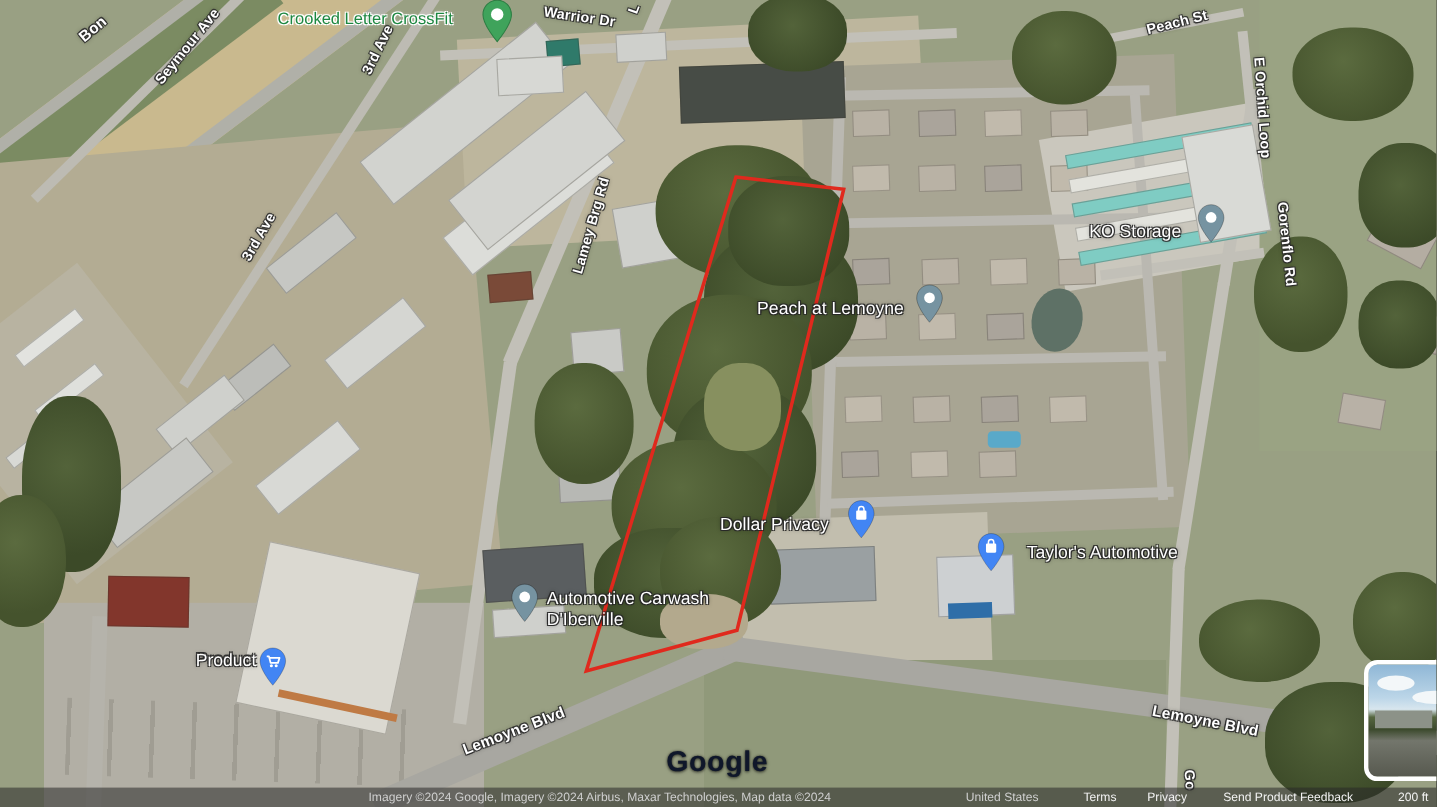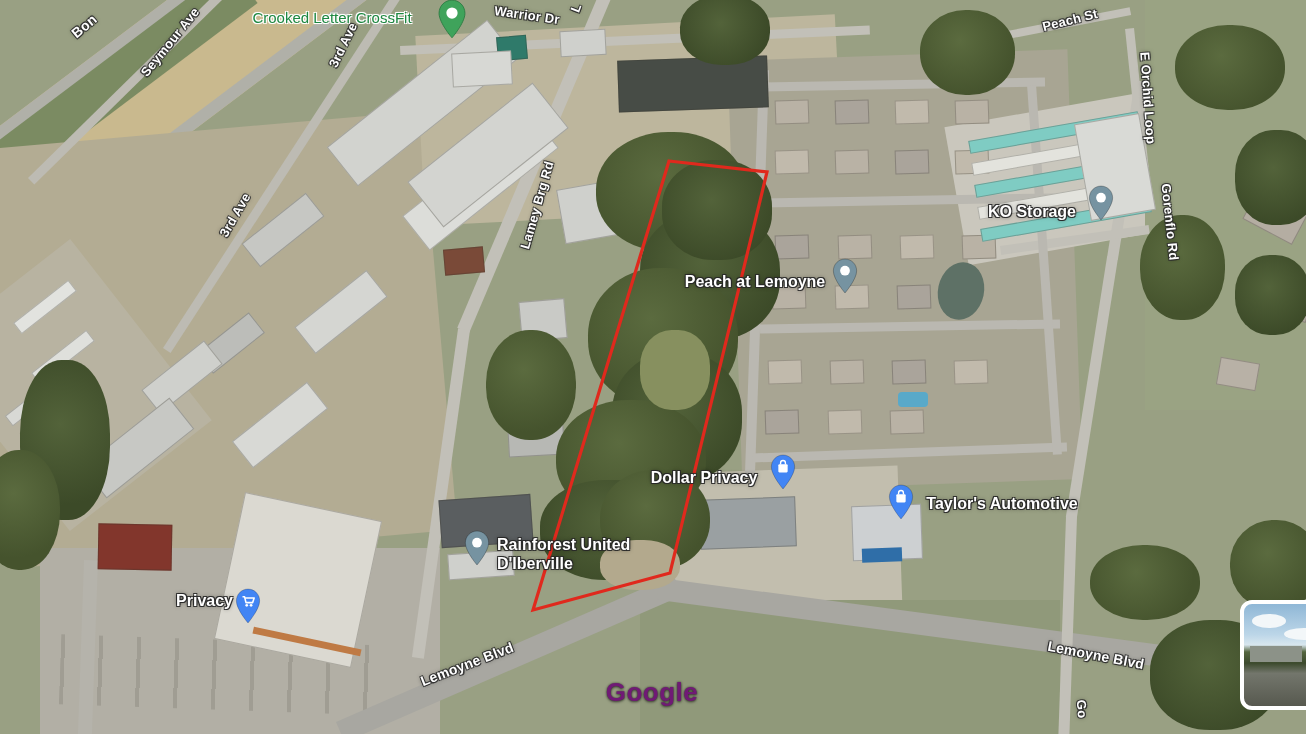--- a/index.html
+++ b/index.html
@@ -8,27 +8,27 @@
   #viewport *{position:absolute;box-sizing:border-box;}
   .p{border:0;}
   .roof{border:1px solid rgba(60,55,45,.30);}
   .road{transform-origin:0 0;background:#c2c0b8;}
   .blob{border-radius:48%;background:radial-gradient(circle at 42% 36%,#5b6b3f,#45532d 72%);}
   .blob2{border-radius:46%;background:radial-gradient(circle at 45% 40%,#53633a,#3c4a28 75%);}
   .lbl{white-space:nowrap;transform:translate(-50%,-50%) rotate(var(--r,0deg));}
   .road-lbl{font-size:13px;font-weight:700;color:#fff;letter-spacing:.2px;
     text-shadow:-1px -1px 0 rgba(45,45,45,.85),1px -1px 0 rgba(45,45,45,.85),
     -1px 1px 0 rgba(45,45,45,.85),1px 1px 0 rgba(45,45,45,.85),0 0 4px rgba(0,0,0,.55);}
-  .poi-lbl{font-size:16px;font-weight:700;color:#fff;line-height:1.18;
+  .poi-lbl{font-size:16px;font-weight:400;color:#fff;line-height:1.18;
     text-shadow:-1px -1px 0 rgba(40,40,40,.9),1px -1px 0 rgba(40,40,40,.9),
     -1px 1px 0 rgba(40,40,40,.9),1px 1px 0 rgba(40,40,40,.9),0 0 4px rgba(0,0,0,.6);}
   .green-lbl{font-size:15px;font-weight:500;color:#1c8740;
     text-shadow:-1px -1px 0 #fff,1px -1px 0 #fff,-1px 1px 0 #fff,1px 1px 0 #fff,0 0 3px rgba(255,255,255,.85);}
   .pin svg{position:static;display:block;}
-  #watermark{font-size:26px;font-weight:700;color:#701a75;letter-spacing:.5px;
+  #watermark{font-size:26px;font-weight:700;color:#0f172a;letter-spacing:.5px;
     transform:translate(-50%,-50%);
     text-shadow:0 1px 3px rgba(0,0,0,.6),0 0 2px rgba(0,0,0,.45);}
   #attribution{left:0;bottom:0;width:1306px;height:18px;background:rgba(40,40,40,.55);}
   #attribution span,#attribution a{position:absolute;top:0;height:18px;line-height:18px;
     font-size:11px;color:#f2f2f2;white-space:nowrap;text-decoration:none;}
   #attribution .dim{color:#cfcfcf;}
   #svinset{left:1240px;top:600px;width:84px;height:110px;border:4px solid #fff;
     border-radius:12px;overflow:hidden;
     background:linear-gradient(180deg,#8fb7d6 0%,#bcd6e8 30%,#d8e6ee 40%,#55663f 47%,#3c4a2d 58%,#73766c 68%,#57594f 100%);}
   .cloud{background:#f3f7f9;border-radius:50%;}
@@ -184,25 +184,25 @@
   <div class="lbl road-lbl" style="left:1082px;top:709px;--r:86deg;">Go</div>
   <div class="lbl road-lbl" style="left:467px;top:664px;--r:-21deg;font-size:14px;">Lemoyne Blvd</div>
   <div class="lbl road-lbl" style="left:1096px;top:655px;--r:11deg;font-size:14px;">Lemoyne Blvd</div>
 
   <div class="lbl green-lbl" style="left:332px;top:17px;">Crooked Letter CrossFit</div>
   <div class="lbl poi-lbl" style="left:1032px;top:212px;">KO Storage</div>
   <div class="lbl poi-lbl" style="left:755px;top:282px;">Peach at Lemoyne</div>
   <div class="lbl poi-lbl" style="left:704px;top:478px;">Dollar Privacy</div>
   <div class="lbl poi-lbl" style="left:1002px;top:504px;">Taylor's Automotive</div>
   <div class="poi-lbl" style="left:497px;top:536px;">
-    <div style="position:static;">Rainforest United</div>
+    <div style="position:static;">Automotive Carwash</div>
     <div style="position:static;">D'Iberville</div>
   </div>
   <div class="poi-lbl" style="left:30px;top:592px;width:203px;text-align:right;">
-    <div style="position:static;">Privacy</div>
+    <div style="position:static;">Product</div>
   </div>
 
   <div class="pin" style="left:437px;top:-1px;">
     <svg width="30" height="40" viewBox="0 0 24 34">
         <use href="#pinbody" fill="#3fa35b" stroke="#2d7d43" stroke-width="0.8"></use>
         <circle cx="12" cy="12" r="4.8" fill="#fff"></circle>
       </svg>
   </div>
   <div class="pin" style="left:832px;top:258px;">
     <svg width="26" height="36" viewBox="0 0 24 34">
@@ -247,14 +247,22 @@
 
   <div id="watermark" style="left:652px;top:692px;">Google</div>
 
   <div id="svinset">
     <div class="cloud" style="left:8px;top:10px;width:34px;height:14px;"></div>
     <div class="cloud" style="left:40px;top:24px;width:40px;height:12px;"></div>
     <div class="p" style="left:6px;top:42px;width:52px;height:16px;background:#8c9288;"></div>
 
   </div>
 
+  <div id="attribution">
+    <span class="dim" style="left:335px;">Imagery ©2024 Google, Imagery ©2024 Airbus, Maxar Technologies, Map data ©2024</span>
+    <span class="dim" style="left:878px;">United States</span>
+    <a href="#" style="left:985px;">Terms</a>
+    <a href="#" style="left:1043px;">Privacy</a>
+    <a href="#" style="left:1112px;">Send Product Feedback</a>
+    <span style="left:1271px;">200 ft</span>
+  </div>
 
 </div>
 
 </body></html>

